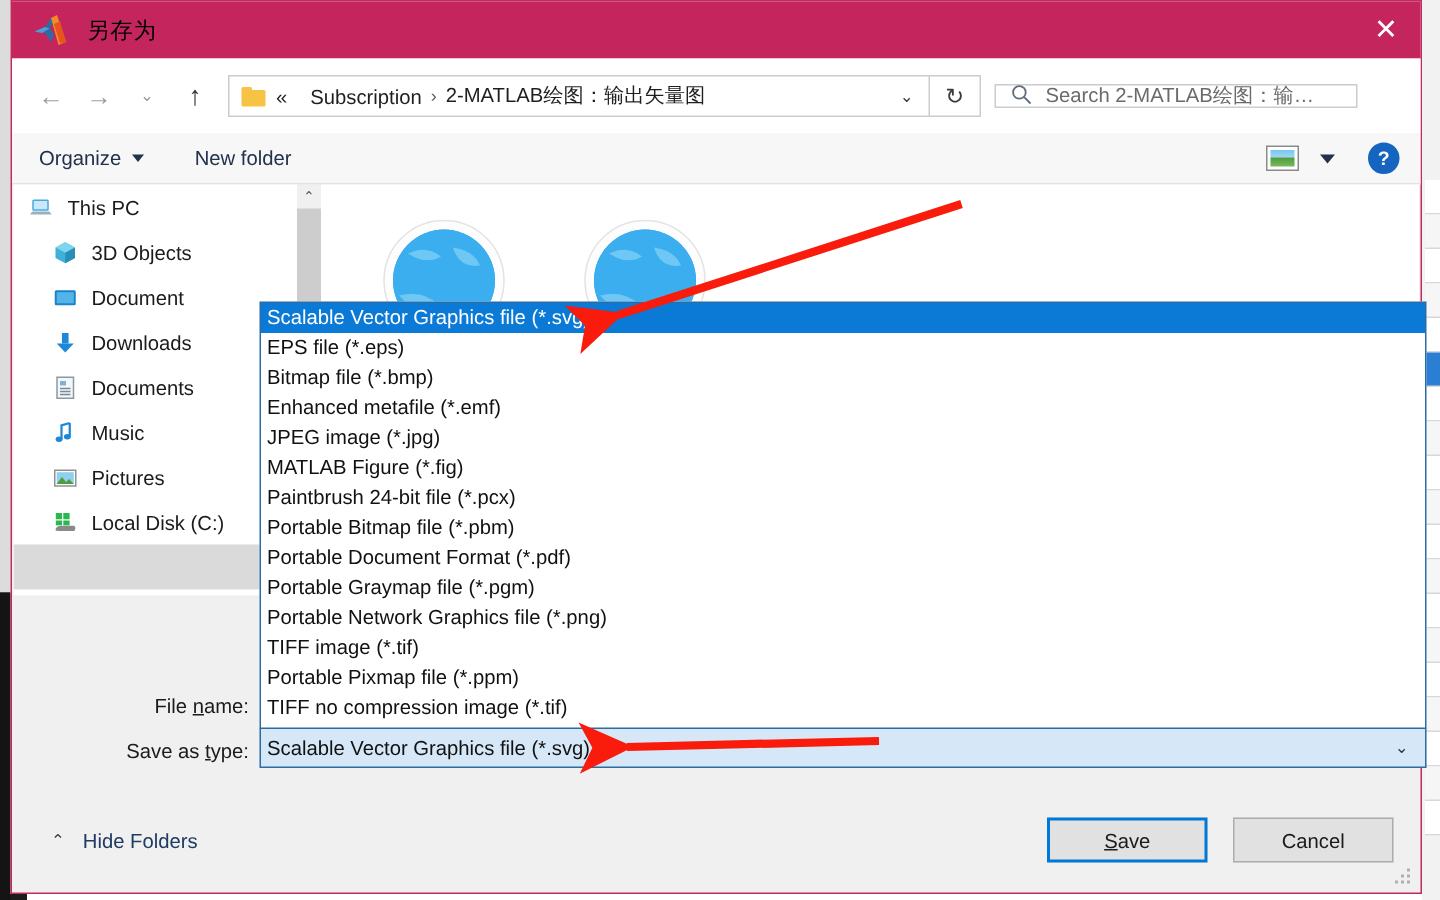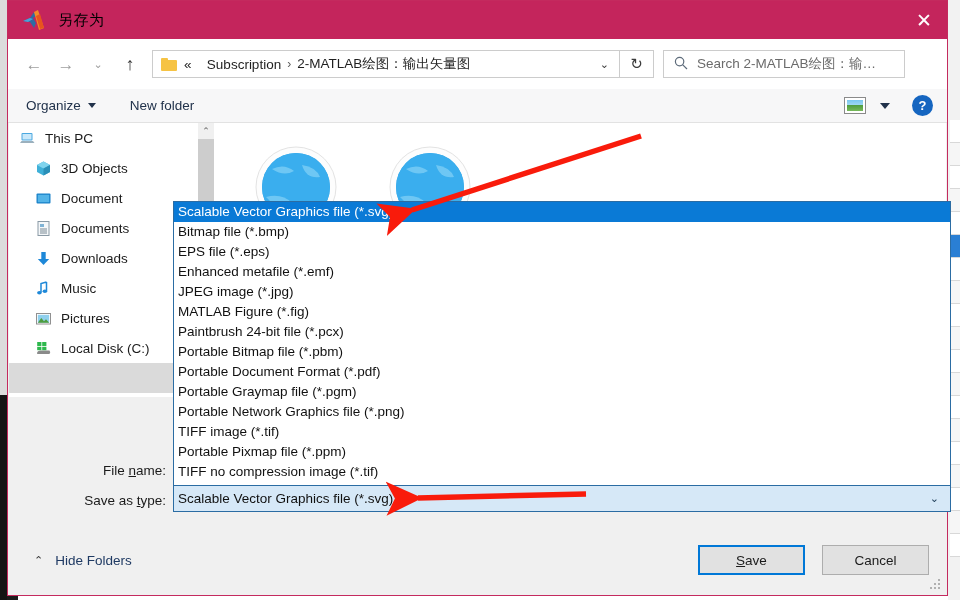--- a/index.html
+++ b/index.html
@@ -53,21 +53,21 @@
   .folder-ico{width:16px;height:13px;margin:0 7px 0 8px;position:relative;flex:none;}
   .folder-ico .b{position:absolute;left:0;top:2px;width:16px;height:11px;background:#f6c344;border-radius:1px;}
   .folder-ico .t{position:absolute;left:0;top:0;width:7px;height:3px;background:#f6c344;border-radius:1px 1px 0 0;}
   .crumb{font-size:13.5px;color:#1f1f1f;}
   .crumb-sep{color:#5a5a5a;margin:0 6px;font-size:12px;}
   .addr-chev{margin-left:auto;color:#3b3b3b;font-size:11px;padding:0 10px;}
   .refresh{width:34px;height:28px;border:1px solid #ccc;border-left:none;background:#fff;
     display:flex;align-items:center;justify-content:center;box-sizing:border-box;
     color:#3b3b3b;font-size:15px;}
   .searchbox{
-    width:242px;height:28px;border:1px solid #cccccc;background:#fff;margin-left:9px;margin-right:12px;
+    width:242px;height:16px;border:1px solid #cccccc;background:#fff;margin-left:9px;margin-right:12px;
     display:flex;align-items:center;box-sizing:border-box;
   }
   .search-ico{margin:0 9px 0 10px;color:#5d6b7a;flex:none;}
   .search-ph{color:#6b6b6b;font-size:13.5px;white-space:nowrap;overflow:hidden;}
 
   
   .toolbar{
     position:absolute;left:0;top:88px;width:100%;height:34px;
     background:#f7f7f8;border-bottom:1px solid #e2e2e2;
     display:flex;align-items:center;box-sizing:border-box;
@@ -261,37 +261,37 @@
           <svg width="17" height="17" viewBox="0 0 17 17">
               <rect x="1.5" y="3.5" width="14" height="10" rx="1" fill="#1b82c9"></rect>
               <rect x="2.8" y="4.8" width="11.4" height="7.4" fill="#53b4e8"></rect>
             </svg>
         </span>
         <span>Document</span>
       </div>
       <div class="nav-item">
         <span class="ic">
           <svg width="17" height="17" viewBox="0 0 17 17">
+              <rect x="6.3" y="2" width="4.4" height="7" fill="#1e88d8"></rect>
+              <path d="M2.8 9 L14.2 9 L8.5 15 Z" fill="#1e88d8"></path>
+            </svg>
+        </span>
+        <span>Downloads</span>
+      </div>
+      <div class="nav-item">
+        <span class="ic">
+          <svg width="17" height="17" viewBox="0 0 17 17">
               <rect x="3" y="1.5" width="11" height="14" fill="#f4f7f9" stroke="#8a9aa5"></rect>
               <rect x="5" y="4" width="4" height="3" fill="#7fb3d5"></rect>
               <line x1="5" y1="9" x2="12" y2="9" stroke="#7a8a95"></line>
               <line x1="5" y1="11" x2="12" y2="11" stroke="#7a8a95"></line>
               <line x1="5" y1="13" x2="12" y2="13" stroke="#7a8a95"></line>
             </svg>
         </span>
         <span>Documents</span>
-      </div>
-      <div class="nav-item">
-        <span class="ic">
-          <svg width="17" height="17" viewBox="0 0 17 17">
-              <rect x="6.3" y="2" width="4.4" height="7" fill="#1e88d8"></rect>
-              <path d="M2.8 9 L14.2 9 L8.5 15 Z" fill="#1e88d8"></path>
-            </svg>
-        </span>
-        <span>Downloads</span>
       </div>
       <div class="nav-item">
         <span class="ic">
           <svg width="17" height="17" viewBox="0 0 17 17">
               <path d="M11.5 2 L11.5 11 M11.5 2 L6 3.6 L6 12.6" stroke="#1e88d8" stroke-width="1.5" fill="none"></path>
               <ellipse cx="4.4" cy="12.8" rx="2.3" ry="1.8" fill="#1e88d8"></ellipse>
               <ellipse cx="9.9" cy="11.2" rx="2.3" ry="1.8" fill="#1e88d8"></ellipse>
             </svg>
         </span>
         <span>Music</span>
@@ -390,22 +390,22 @@
       <i style="left:8px;top:0;"></i>
       <i style="left:4px;top:4px;"></i>
         <i style="left:8px;top:4px;"></i>
       <i style="left:0;top:8px;"></i>
         <i style="left:4px;top:8px;"></i>
         <i style="left:8px;top:8px;"></i>
     </div>
 
     <div class="dropdown">
       <div class="dd-item sel">Scalable Vector Graphics file (*.svg)</div>
+      <div class="dd-item">EPS file (*.eps)</div>
       <div class="dd-item">Bitmap file (*.bmp)</div>
-      <div class="dd-item">EPS file (*.eps)</div>
       <div class="dd-item">Enhanced metafile (*.emf)</div>
       <div class="dd-item">JPEG image (*.jpg)</div>
       <div class="dd-item">MATLAB Figure (*.fig)</div>
       <div class="dd-item">Paintbrush 24-bit file (*.pcx)</div>
       <div class="dd-item">Portable Bitmap file (*.pbm)</div>
       <div class="dd-item">Portable Document Format (*.pdf)</div>
       <div class="dd-item">Portable Graymap file (*.pgm)</div>
       <div class="dd-item">Portable Network Graphics file (*.png)</div>
       <div class="dd-item">TIFF image (*.tif)</div>
       <div class="dd-item">Portable Pixmap file (*.ppm)</div>

